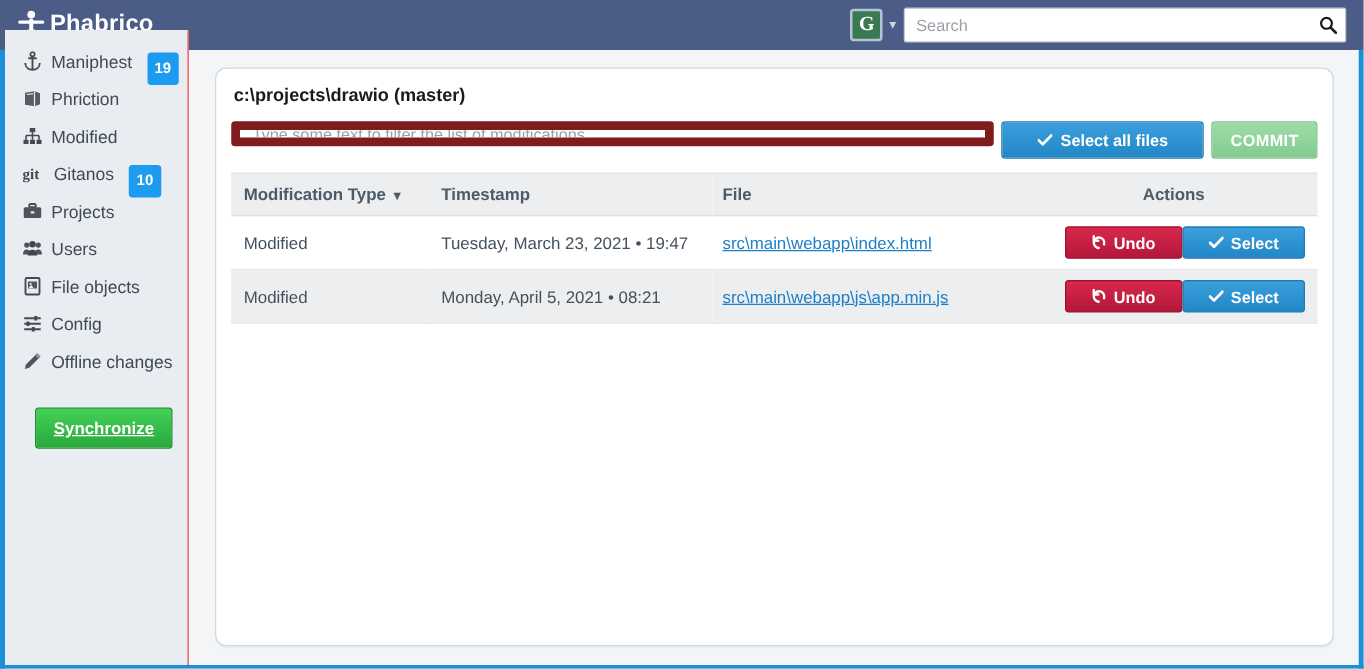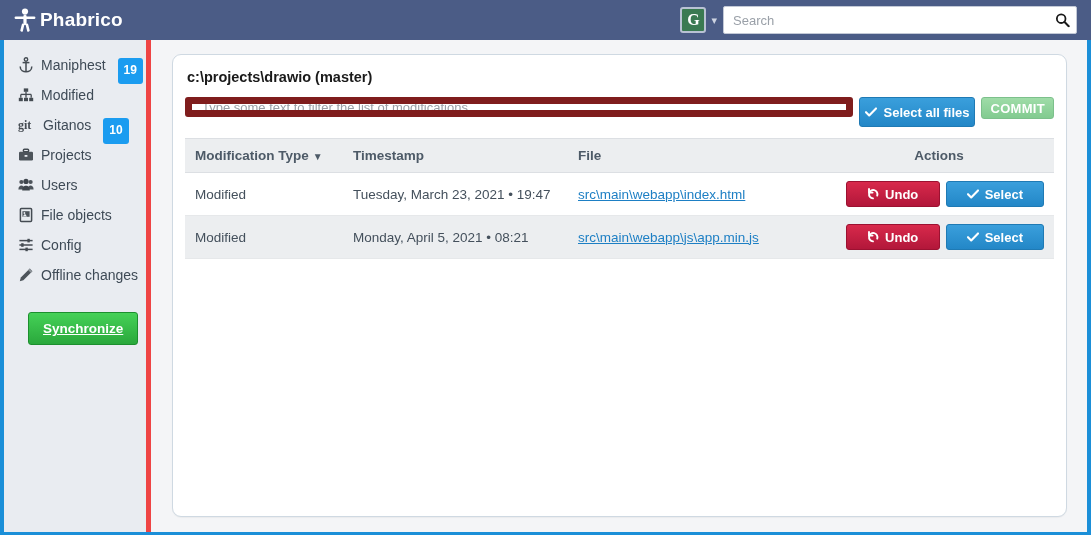--- a/index.html
+++ b/index.html
@@ -49,23 +49,23 @@
     font-family: "Liberation Sans", sans-serif;
   }
   .search-input::placeholder { color: #9aa0a8; }
   .search-icon {
     position: absolute; right: 7px; top: 50%; transform: translateY(-50%);
     width: 15px; height: 15px; pointer-events: none;
   }
 
   
   .sidebar {
-    position: absolute; left: 4px; top: 40px; width: 147px; bottom: 3px;
+    position: absolute; left: 4px; top: 24px; width: 147px; bottom: 3px;
     background: #e9ecf1;
-    border-right: 5px solid #ef4444;
+    border-right: 1px solid #ef4444;
     padding-top: 10px;
   }
   .nav-item {
     display: flex; align-items: center; gap: 7px;
     height: 30px; padding: 0 8px 0 14px;
     color: #3e4a56; font-size: 14px;
     cursor: pointer; white-space: nowrap;
   }
   .nav-icon { width: 16px; height: 16px; flex: 0 0 16px; display: block; }
   .nav-icon-text {
@@ -115,26 +115,26 @@
   .filter-input::placeholder { color: #9a9fa6; }
   .btn {
     border-radius: 3px; cursor: pointer; color: #fff;
     font-size: 13px; font-weight: 700;
     display: inline-flex; align-items: center; justify-content: center; gap: 6px;
     font-family: "Liberation Sans", sans-serif;
     border: 1px solid transparent; white-space: nowrap;
   }
   .btn-selectall {
     background: linear-gradient(#3a9fdc, #2387c7);
-    border-color: #1f7ab4; padding: 0 5px; height: 30px;
+    border-color: #1f7ab4; padding: 0 28px; height: 30px;
   }
   .btn-commit {
     background: linear-gradient(#9fdca8, #82cb90);
     border-color: #7cc08b; color: #ffffff;
-    padding: 0 8px; height: 22px; font-weight: 700;
+    padding: 0 14px; height: 30px; font-weight: 700;
     letter-spacing: .3px;
   }
 
   
   .tbl { width: 100%; border-collapse: collapse; margin-top: 11px; }
   .tbl thead th {
     background: #eceef0;
     border-top: 1px solid #dcdfe3; border-bottom: 1px solid #dcdfe3;
     color: #4d5a67; font-size: 13.5px; font-weight: 700;
     text-align: left; padding: 9px 8px; height: 32px;
@@ -146,21 +146,21 @@
   .col-act  { width: 230px; text-align: center !important; }
   .tbl tbody td {
     font-size: 13.5px; color: #44505c;
     padding: 8px; height: 35px; vertical-align: middle;
     border-bottom: 1px solid #e6e8ea;
   }
   .tbl tbody tr.alt td { background: #eceef0; }
   .cell-type { padding-left: 10px !important; }
   .file-link { color: #1d7fc4; text-decoration: underline; cursor: pointer; }
   .cell-actions { text-align: right; padding-right: 10px !important; }
-  .act-wrap { display: inline-flex; gap: 6px; }
+  .act-wrap { display: inline-flex; gap: 0; }
   .btn-undo {
     background: linear-gradient(#d8294b, #b2173a);
     border-color: #9c1131; padding: 0 20px; height: 26px; min-width: 94px;
   }
   .btn-select {
     background: linear-gradient(#3a9fdc, #2387c7);
     border-color: #1f7ab4; padding: 0 20px; height: 26px; min-width: 94px;
   }
   .ico-inline { width: 12px; height: 12px; display: block; }
 </style>
@@ -208,20 +208,30 @@
         <circle cx="8" cy="2.4" r="1.7" fill="none" stroke="#444b52" stroke-width="1.4"></circle>
         <line x1="8" y1="4.2" x2="8" y2="14.4" stroke="#444b52" stroke-width="1.5"></line>
         <line x1="4.6" y1="5.6" x2="11.4" y2="5.6" stroke="#444b52" stroke-width="1.5"></line>
         <path d="M2.2 9.4 C2.2 13.4 5.4 14.8 8 14.8 C10.6 14.8 13.8 13.4 13.8 9.4" fill="none" stroke="#444b52" stroke-width="1.5"></path>
       </svg>
     </span>
     <span class="nav-label">Maniphest</span>
     <span class="nav-badge">19</span>
   </div>
 
+  <div class="nav-item">
+    <span class="nav-icon">
+      <svg viewBox="0 0 16 16" width="16" height="16" aria-hidden="true">
+        <path d="M2 3.2 L9.6 2 L14 3.6 L14 12.4 L9.6 14 L2 12.8 Z" fill="#555c63"></path>
+        <path d="M9.6 2 L9.6 14" stroke="#e9ecf1" stroke-width="1"></path>
+        <path d="M3.4 4.6 L8.4 3.9" stroke="#e9ecf1" stroke-width=".9"></path>
+      </svg>
+    </span>
+    <span class="nav-label">Phriction</span>
+  </div>
 
   <div class="nav-item">
     <span class="nav-icon">
       <svg viewBox="0 0 16 16" width="16" height="16" aria-hidden="true">
         <rect x="5.8" y="1.4" width="4.4" height="3.4" fill="#444b52"></rect>
         <rect x="0.8" y="10.8" width="4" height="3.4" fill="#444b52"></rect>
         <rect x="6" y="10.8" width="4" height="3.4" fill="#444b52"></rect>
         <rect x="11.2" y="10.8" width="4" height="3.4" fill="#444b52"></rect>
         <line x1="8" y1="4.8" x2="8" y2="7.4" stroke="#444b52" stroke-width="1.3"></line>
         <line x1="2.8" y1="7.4" x2="13.2" y2="7.4" stroke="#444b52" stroke-width="1.3"></line>

